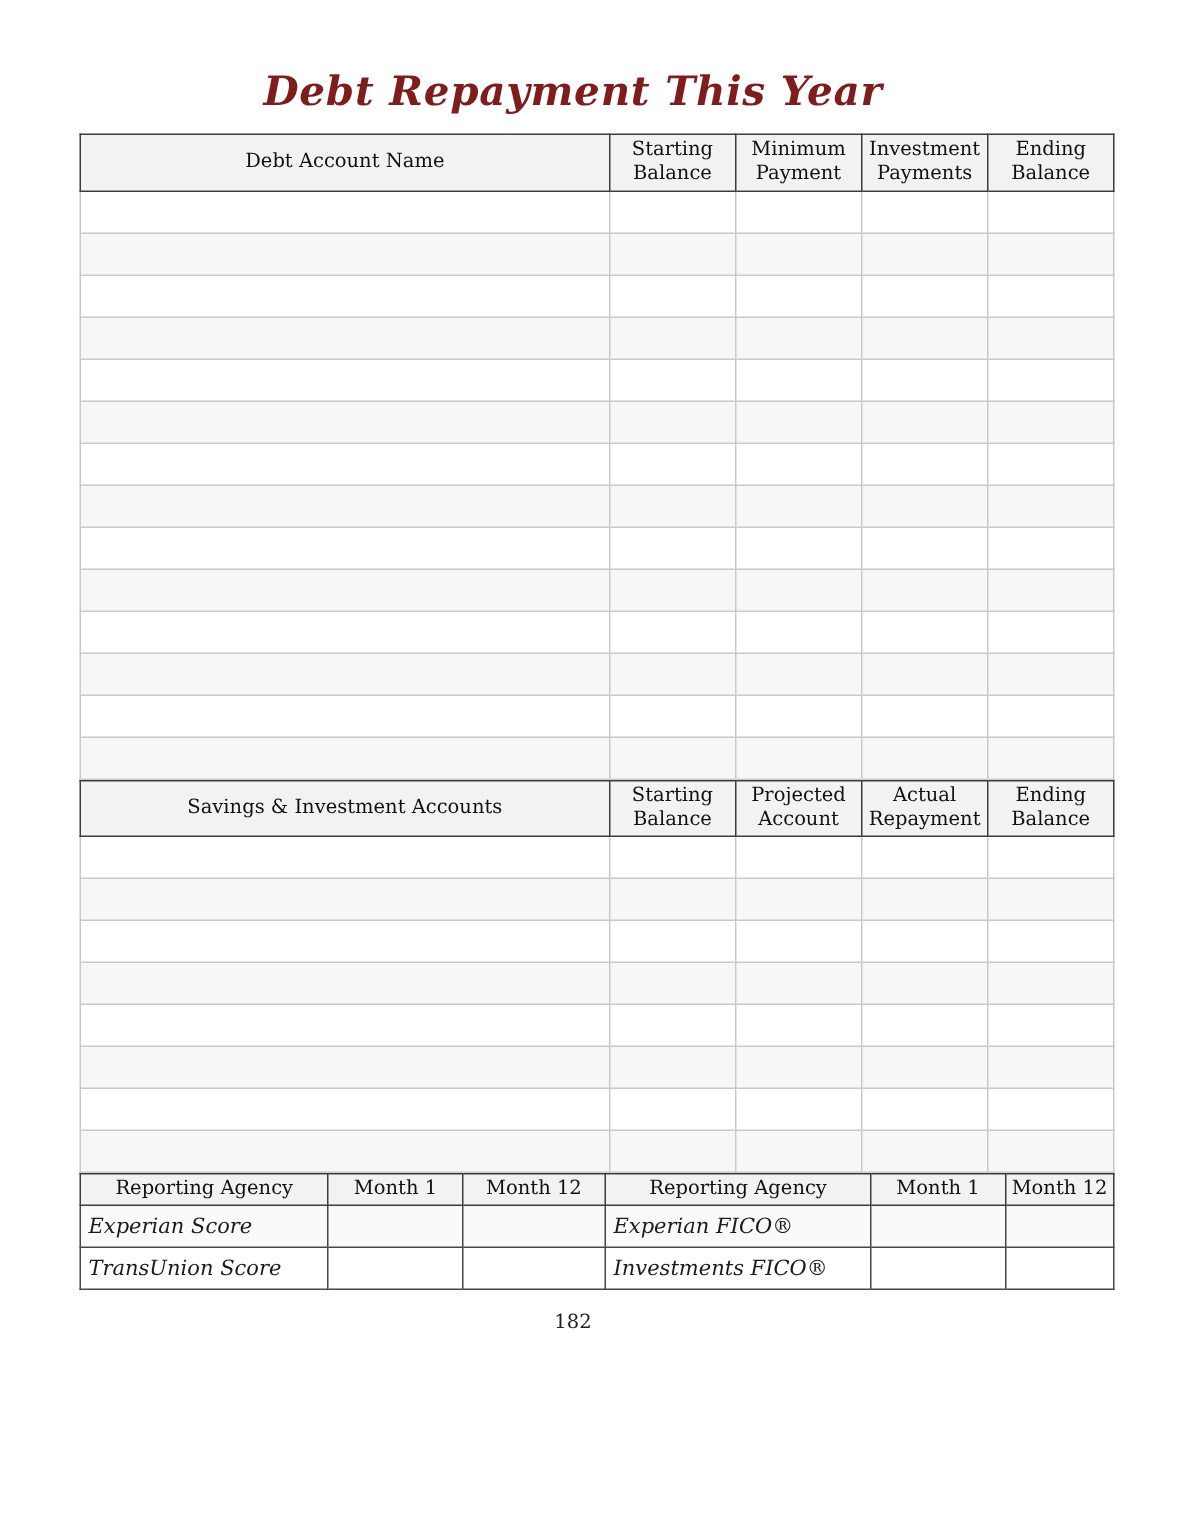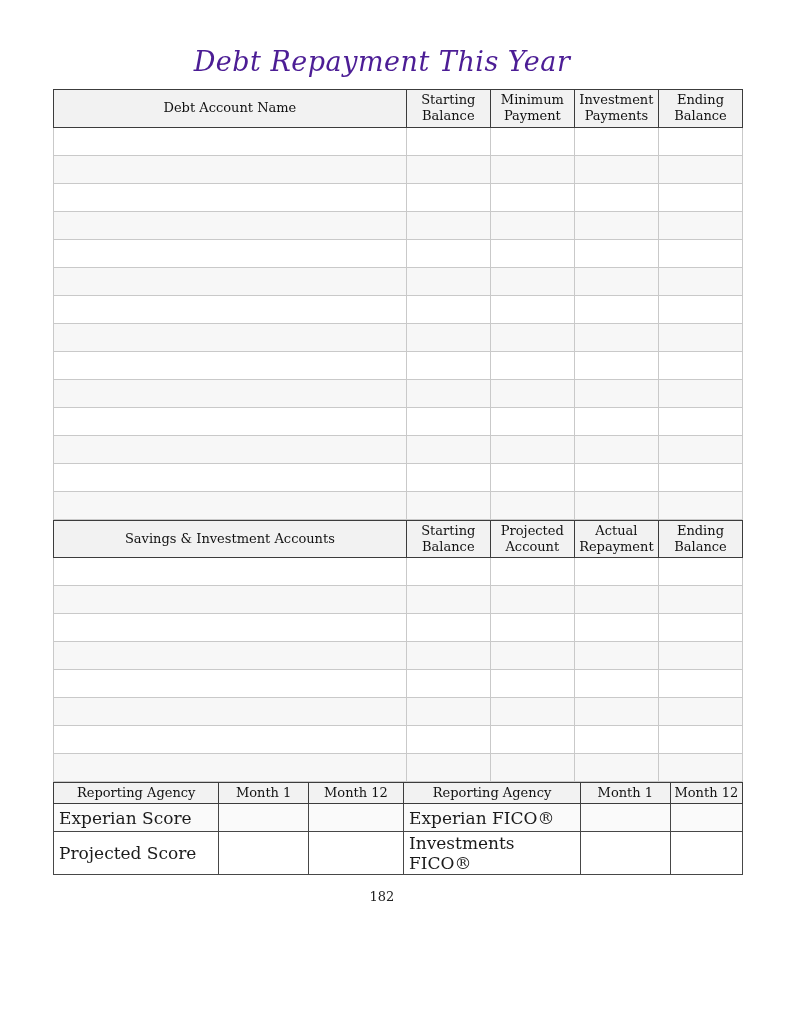--- a/index.html
+++ b/index.html
@@ -7,24 +7,24 @@
     width: 791px; height: 1024px;
     font-family: "DejaVu Serif", serif;
     color: #1b1b1b;
     overflow: hidden;
   }
   .content { width: 690px; margin-left: 37px; }
 
   .script-title {
     font-family: "DejaVu Serif", serif;
     font-style: italic;
-    font-weight: 400;
+    font-weight: 700;
     font-size: 27px;
     letter-spacing: 0.5px;
-    color: #4c1d95;
+    color: #7f1d1d;
     text-align: center;
     line-height: 1.3;
   }
   .title-first { margin: 0 0 10px 0; padding-top: 44px; }
   .title-mid   { margin: 12px 0 9px 0; }
 
   table { width: 100%; border-collapse: collapse; table-layout: fixed; margin-left: 16px; }
 
   th {
     background: #f2f2f2;
@@ -46,24 +46,25 @@
 
   
   .credit col.cc-agency1 { width: 24%; }
   .credit col.cc-m       { width: 13%; }
   .credit col.cc-m12a    { width: 13.8%; }
   .credit col.cc-agency2 { width: 25.7%; }
   .credit col.cc-m12b    { width: 10.5%; }
   .credit td {
     border: 1px solid #474747;
     height: 25px;
-    font-size: 17px;
+    font-size: 14px;
     padding: 1px 5px;
     background: #ffffff;
     vertical-align: middle;
+    font-style: italic;
   }
   .credit tbody tr:nth-child(odd) td { background: #fafafa; }
   .credit td.agency-label { text-align: left; }
 
   .page-number {
     text-align: center;
     font-size: 13px;
     margin-top: 14px;
     color: #222222;
   }
@@ -295,21 +296,21 @@
     <tbody>
       <tr>
         <td class="agency-label">Experian Score</td>
         <td></td>
         <td></td>
         <td class="agency-label">Experian FICO®</td>
         <td></td>
         <td></td>
       </tr>
       <tr>
-        <td class="agency-label">Projected Score</td>
+        <td class="agency-label">TransUnion Score</td>
         <td></td>
         <td></td>
         <td class="agency-label">Investments FICO®</td>
         <td></td>
         <td></td>
       </tr>
     </tbody>
   </table>
 
   <div class="page-number">182</div>

